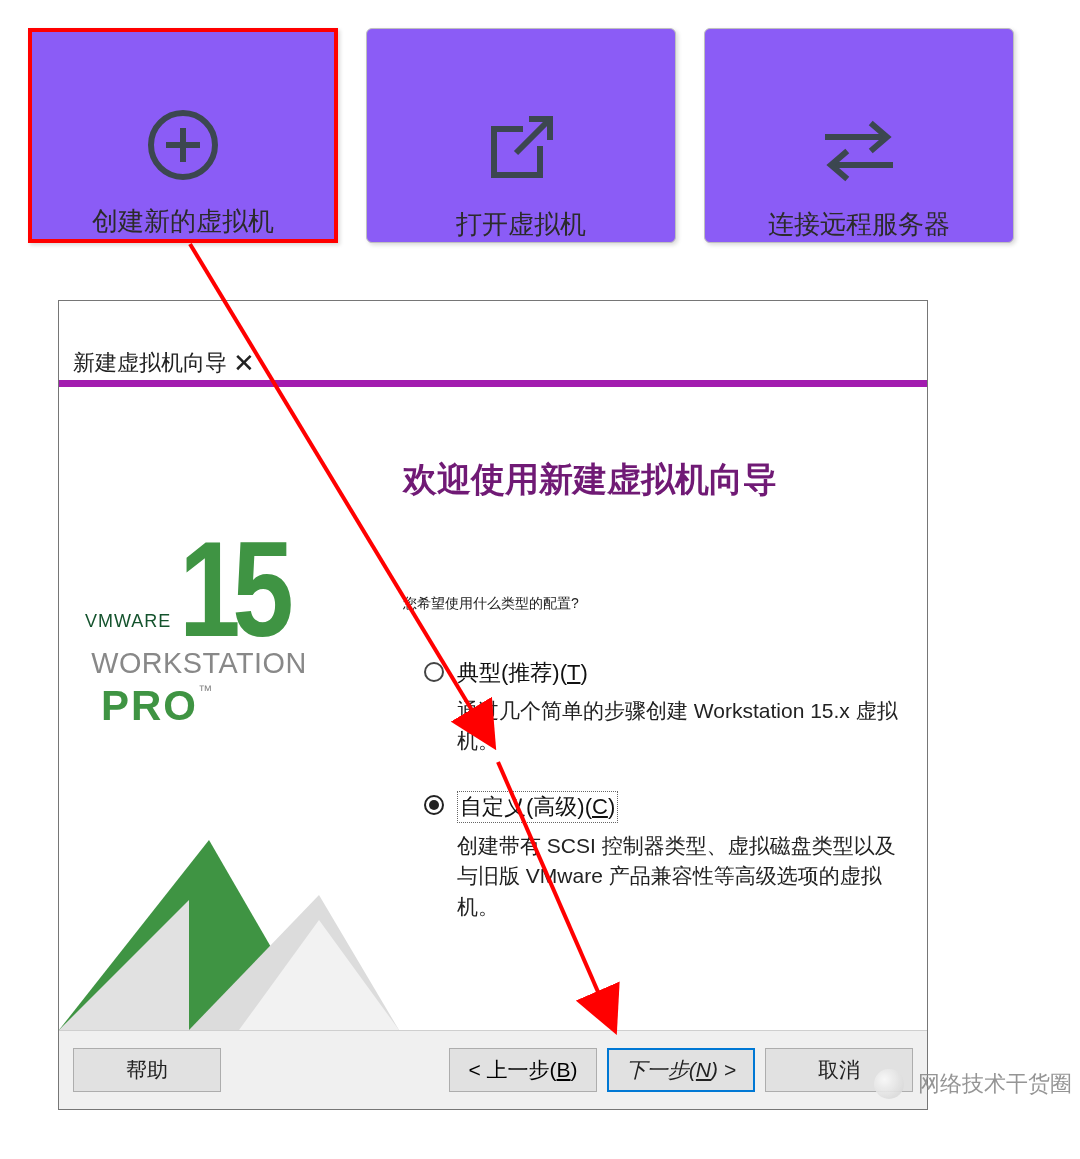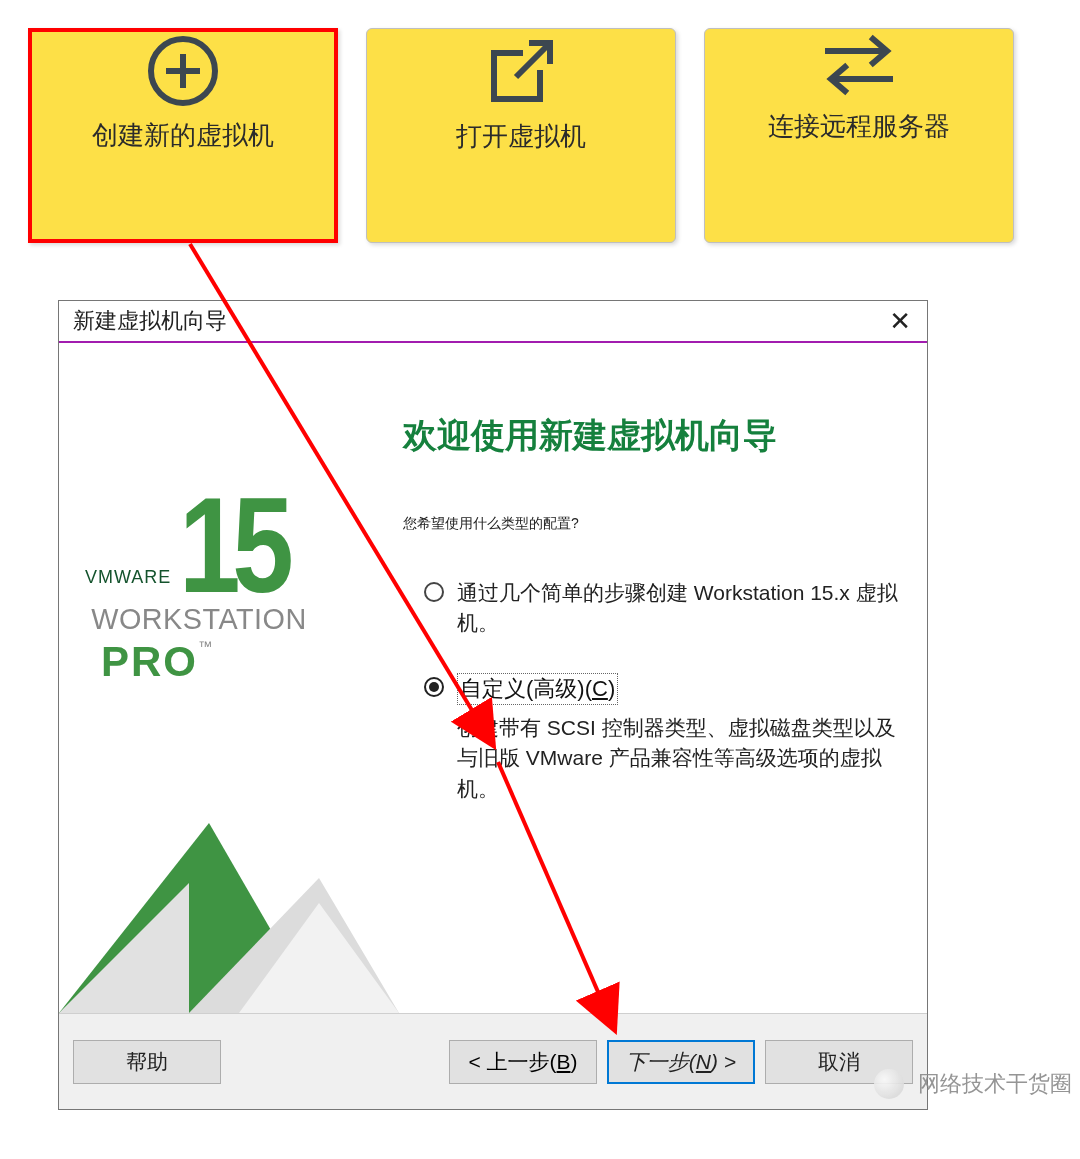--- a/index.html
+++ b/index.html
@@ -16,28 +16,28 @@
   .tiles {
     position: absolute;
     top: 28px;
     left: 28px;
     display: flex;
     gap: 28px;
   }
   .tile {
     width: 310px;
     height: 215px;
-    background: #fde047;
+    background: #8b5cf6;
     border: 1px solid #bfbfbf;
     border-radius: 6px;
     display: flex;
     flex-direction: column;
     align-items: center;
-    justify-content: flex-start;
-    gap: 8px;
+    justify-content: flex-end;
+    gap: 20px;
     box-shadow: 2px 2px 4px rgba(0,0,0,0.15);
     cursor: pointer;
   }
   .tile.selected {
     border: 4px solid #ff0000;
     border-radius: 0;
   }
   .tile-icon {
     color: #3c4750;
     display: flex;
@@ -59,25 +59,25 @@
     height: 810px;
     border: 1px solid #767676;
     background: #fff;
     display: flex;
     flex-direction: column;
   }
   .dlg-titlebar {
     height: 42px;
     display: flex;
     align-items: center;
-    justify-content: space-between;
     padding: 0 10px 0 14px;
     font-size: 22px;
     color: #222;
-    border-bottom: 2px solid #a21caf;
+    border-bottom: 7px solid #a21caf;
+    margin-top: 44px;
   }
   .close-x {
     font-size: 26px;
     font-family: Arial, sans-serif;
     color: #222;
     cursor: pointer;
     padding: 0 6px;
     line-height: 1;
   }
 
@@ -147,22 +147,22 @@
   }
 
   
   .content-col {
     flex: 1;
     padding: 70px 22px 0 4px;
   }
   .dlg-heading {
     font-size: 34px;
     font-weight: 700;
-    color: #15803d;
-    margin-bottom: 56px;
+    color: #701a75;
+    margin-bottom: 92px;
   }
   .prompt {
     font-size: 14px;
     color: #222;
     margin-bottom: 45px;
   }
   .opt {
     display: flex;
     gap: 12px;
     margin-left: 20px;
@@ -187,21 +187,21 @@
   }
   .opt-title .ul { text-decoration: underline; }
   .opt-desc {
     font-size: 21px;
     color: #222;
     line-height: 1.45;
   }
 
   
   .dlg-footer {
-    height: 96px;
+    height: 79px;
     border-top: 1px solid #cfcfcf;
     background: #f0f0f0;
     display: flex;
     align-items: center;
     padding: 0 14px;
     gap: 10px;
   }
   .btn {
     height: 44px;
     min-width: 148px;
@@ -330,20 +330,23 @@
       <div class="dlg-heading">欢迎使用新建虚拟机向导</div>
       <div class="prompt">您希望使用什么类型的配置?</div>
 
       <div class="opt">
         <span class="opt-radio">
           <svg width="22" height="22">
               <circle cx="11" cy="11" r="9" fill="none" stroke="#444" stroke-width="2"></circle>
             </svg>
         </span>
         <div class="opt-body">
+          <div class="opt-title">
+            <span>典型(推荐)(</span><span class="ul">T</span><span>)</span>
+          </div>
           <div class="opt-desc">通过几个简单的步骤创建 Workstation 15.x 虚拟机。</div>
         </div>
       </div>
 
       <div class="opt">
         <span class="opt-radio">
           <svg width="22" height="22">
             <circle cx="11" cy="11" r="9" fill="none" stroke="#222" stroke-width="2"></circle>
             <circle cx="11" cy="11" r="5" fill="#222"></circle>
           </svg>

